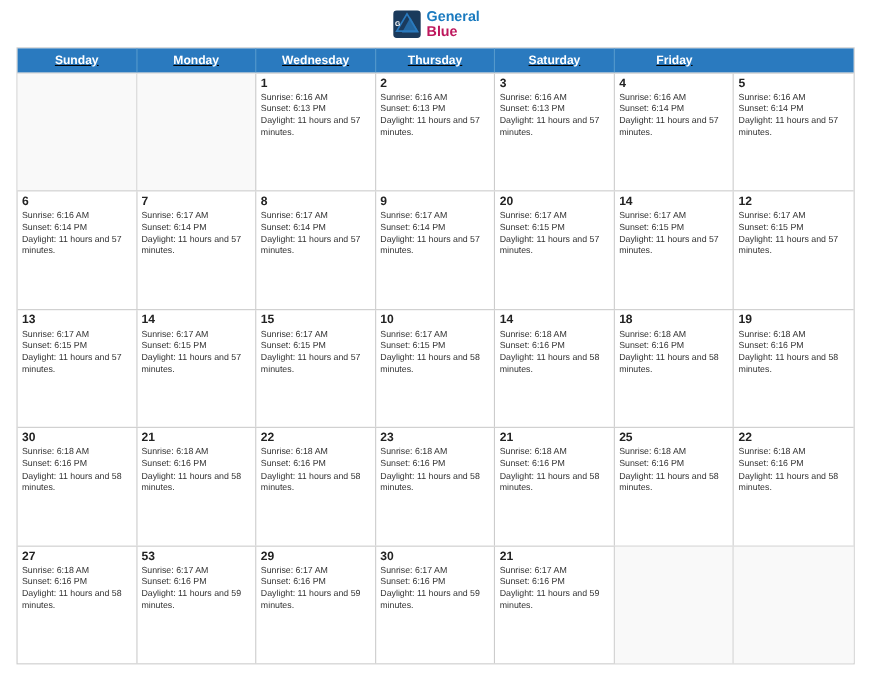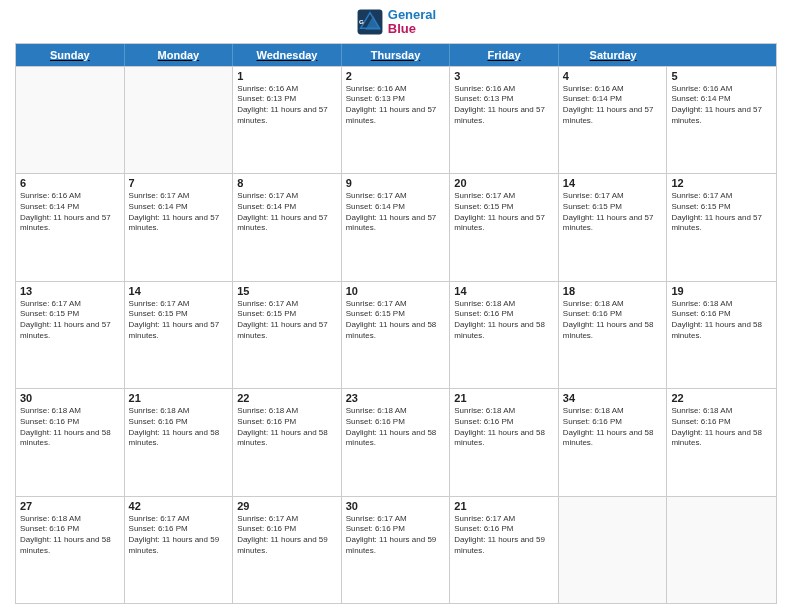--- a/index.html
+++ b/index.html
@@ -134,22 +134,22 @@
     </div>
   </div>
 
   <div class="calendar">
     <div class="cal-header-row">
 
     <div class="cal-header-cell">Sunday</div>
         <div class="cal-header-cell">Monday</div>
         <div class="cal-header-cell">Wednesday</div>
         <div class="cal-header-cell">Thursday</div>
+        <div class="cal-header-cell">Saturday</div>
         <div class="cal-header-cell">Friday</div>
-        <div class="cal-header-cell">Saturday</div>
       </div>
     <div class="cal-body">
 
     <div class="cal-week">
           <div class="cal-cell empty"></div>
           <div class="cal-cell empty"></div>
           <div class="cal-cell">
             <span class="day-num">1</span>
             <div class="day-info" style="white-space: pre-line;">Sunrise: 6:16 AM
 Sunset: 6:13 PM
@@ -293,41 +293,41 @@
 Sunset: 6:16 PM
 Daylight: 11 hours and 58 minutes.</div>
           </div>
           <div class="cal-cell">
             <span class="day-num">21</span>
             <div class="day-info" style="white-space: pre-line;">Sunrise: 6:18 AM
 Sunset: 6:16 PM
 Daylight: 11 hours and 58 minutes.</div>
           </div>
           <div class="cal-cell">
-            <span class="day-num">34</span>
+            <span class="day-num">25</span>
             <div class="day-info" style="white-space: pre-line;">Sunrise: 6:18 AM
 Sunset: 6:16 PM
 Daylight: 11 hours and 58 minutes.</div>
           </div>
           <div class="cal-cell">
             <span class="day-num">22</span>
             <div class="day-info" style="white-space: pre-line;">Sunrise: 6:18 AM
 Sunset: 6:16 PM
 Daylight: 11 hours and 58 minutes.</div>
           </div>
         </div>
         <div class="cal-week">
           <div class="cal-cell">
             <span class="day-num">27</span>
             <div class="day-info" style="white-space: pre-line;">Sunrise: 6:18 AM
 Sunset: 6:16 PM
 Daylight: 11 hours and 58 minutes.</div>
           </div>
           <div class="cal-cell">
-            <span class="day-num">42</span>
+            <span class="day-num">53</span>
             <div class="day-info" style="white-space: pre-line;">Sunrise: 6:17 AM
 Sunset: 6:16 PM
 Daylight: 11 hours and 59 minutes.</div>
           </div>
           <div class="cal-cell">
             <span class="day-num">29</span>
             <div class="day-info" style="white-space: pre-line;">Sunrise: 6:17 AM
 Sunset: 6:16 PM
 Daylight: 11 hours and 59 minutes.</div>
           </div>

